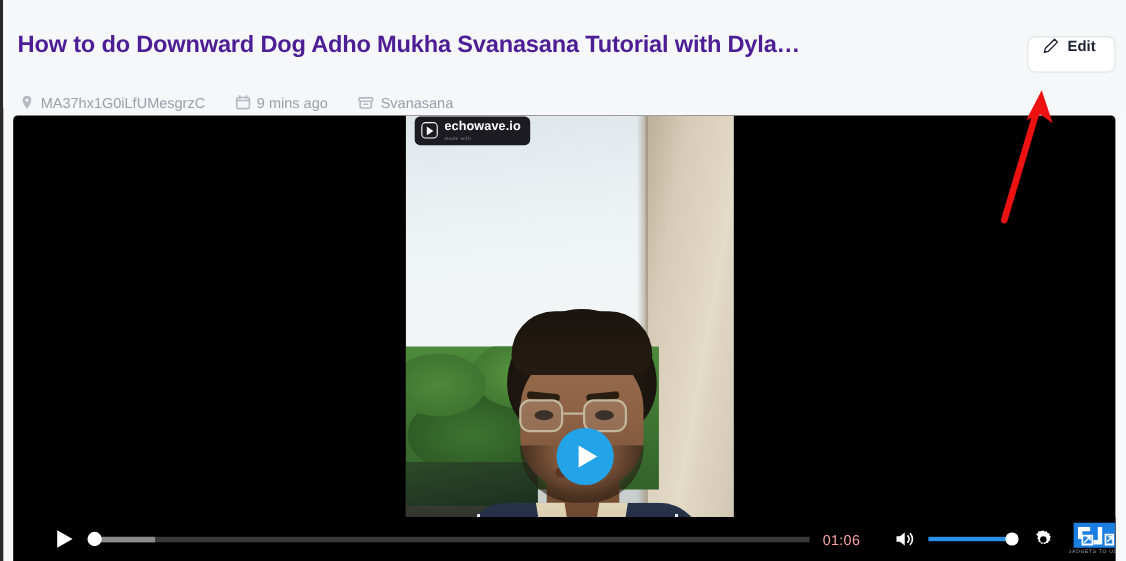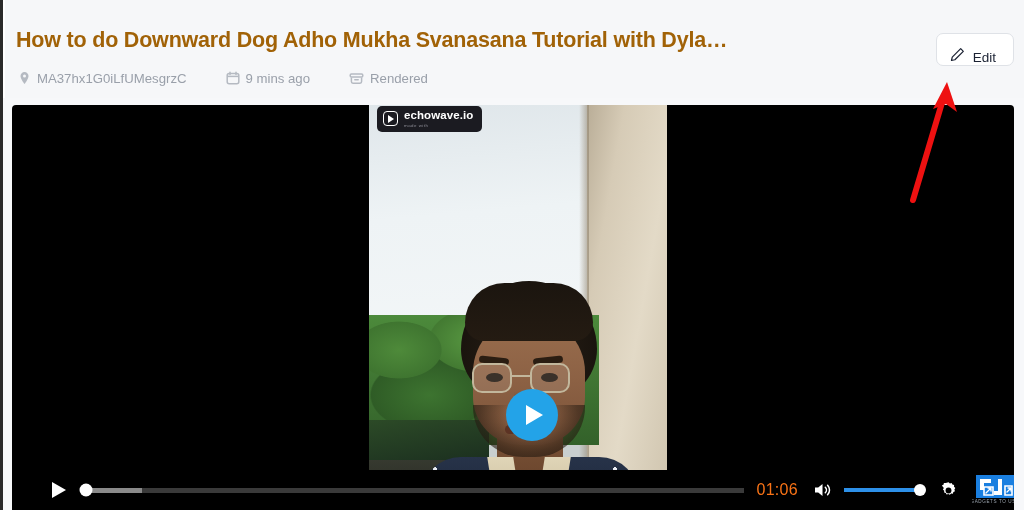--- a/index.html
+++ b/index.html
@@ -27,52 +27,52 @@
   
   .header {
     position: absolute; left: 5px; top: 0; width: 1019px; height: 98px;
     background: #f6f7f9;
   }
   .title {
     position: absolute; left: 11px; top: 26px;
     width: 832px;
     font-size: 21.5px;
     font-weight: bold;
-    color: #a16207;
+    color: #4c1d95;
     letter-spacing: -0.2px;
     white-space: nowrap;
     overflow: hidden;
     line-height: 28px;
   }
   .meta-row {
-    position: absolute; left: 13px; top: 68px;
+    position: absolute; left: 13px; top: 83px;
     display: flex; 
-    gap: 12px;
+    gap: 0px;
     height: 20px;
   }
   .meta-item {
     display: flex; align-items: center; gap: 6px;
     margin-right: 27px;
     color: #9aa0aa;
     font-size: 13.2px;
     white-space: nowrap;
   }
   .meta-item svg { display: block; }
   
   .btn-group {
     position: absolute; right: 10px; top: 33px;
     display: flex; align-items: center; gap: 10px;
   }
   .btn {
-    display: flex; align-items: flex-end; justify-content: center;
+    display: flex; align-items: flex-start; justify-content: center;
     gap: 8px;
     height: 33px;
     border-radius: 7px;
     font-size: 13.5px;
-    font-weight: normal;
+    font-weight: bold;
     cursor: pointer;
     user-select: none;
   }
   .btn-edit {
     background: #ffffff;
     color: #1b2233;
     border: 1px solid #dfe2e7;
     padding: 0 17px 0 13px;
   }
   .btn-download {
@@ -298,22 +298,22 @@
   }
   .seek-handle {
     position: absolute; left: 0; top: 50%;
     transform: translate(-50%, -50%);
     width: 13px; height: 13px;
     border-radius: 50%;
     background: #ffffff;
     cursor: grab;
   }
   .ctl-time {
-    color: #f97316; font-size: 16px;
-    flex: none; margin-right: 14px;
+    color: #fca5a5; font-size: 13px;
+    flex: none; margin-right: 30px;
     letter-spacing: .3px;
   }
   .ctl-vol {
     flex: none; width: 22px; height: 22px;
     display: flex; align-items: center; justify-content: center;
     cursor: pointer; margin-right: 10px;
   }
   .vol-slider {
     position: relative; flex: none;
     width: 76px; height: 4px;
@@ -381,21 +381,21 @@
       </div>
 
       <div class="meta-item">
         <span>
           <svg width="15" height="14" viewBox="0 0 15 14">
             <rect x="1.2" y="3" width="12.6" height="3" rx="1.2" fill="none" stroke="#b5bac2" stroke-width="1.5"></rect>
             <path d="M2.4 6.4v4.2a1.6 1.6 0 0 0 1.6 1.6h7a1.6 1.6 0 0 0 1.6-1.6V6.4" fill="none" stroke="#b5bac2" stroke-width="1.5"></path>
             <path d="M5.8 8.8h3.4" stroke="#b5bac2" stroke-width="1.5" stroke-linecap="round"></path>
           </svg>
         </span>
-        <span>Rendered</span>
+        <span>Svanasana</span>
       </div>
 
     </div>
 
     <div class="btn-group">
 
       <div class="btn btn-edit">
         <span>
           <svg width="15" height="15" viewBox="0 0 16 16">
             <path d="M11.4 1.8l2.8 2.8L5.2 13.6 1.6 14.4l.8-3.6z" fill="none" stroke="#1b2233" stroke-width="1.3" stroke-linejoin="round"></path>

